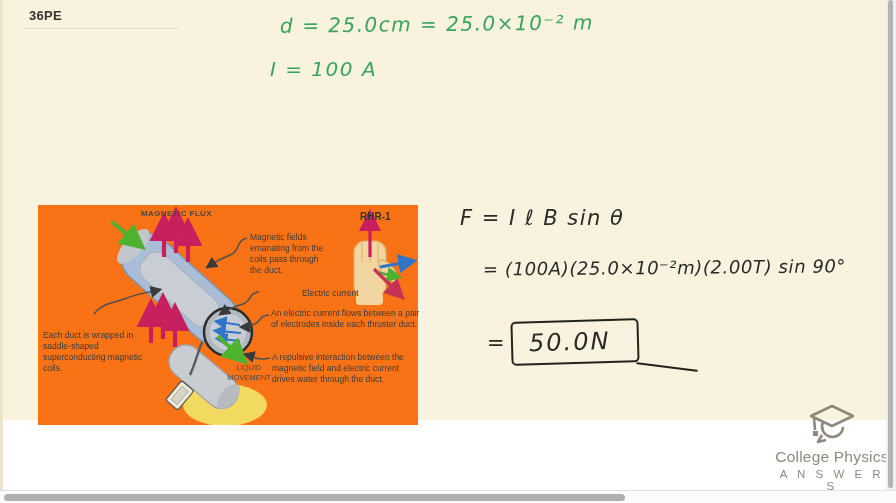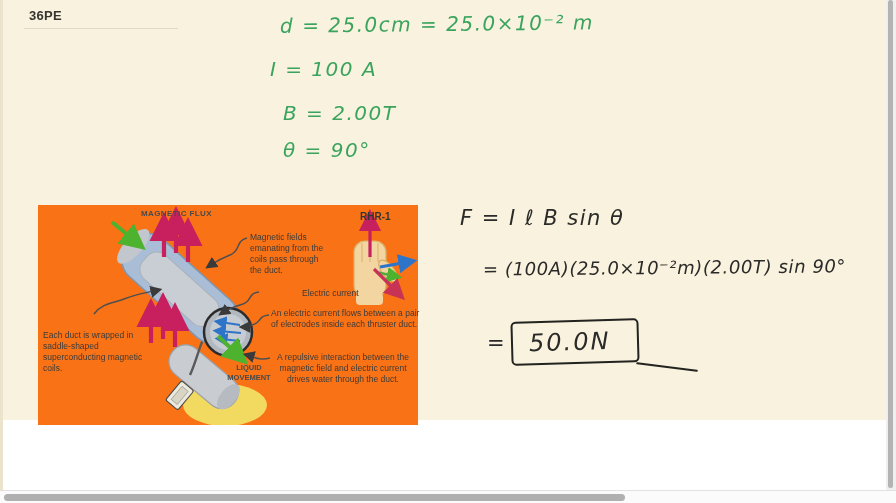--- a/index.html
+++ b/index.html
@@ -35,24 +35,24 @@
        background:#23231f;transform:rotate(7deg);border-radius:2px;}
   
   .figure{position:absolute;left:38px;top:205px;width:380px;height:220px;background:#f97316;}
   .figure svg{position:absolute;left:0;top:0;}
   .fig-label{position:absolute;color:#3b3b3b;font-size:8.5px;line-height:1.28;}
   .lab-flux{left:103px;top:4px;font-size:8px;font-weight:bold;letter-spacing:.4px;color:#4a4a4a;}
   .lab-rhr{left:322px;top:6px;font-size:10px;font-weight:bold;color:#333;}
   .cap-fields{left:212px;top:27px;width:82px;}
   .cap-current{left:224px;top:83px;margin-left:40px;}
   .cap-electrodes{left:233px;top:103px;width:152px;}
-  .cap-repulsive{left:234px;top:147px;width:142px;text-align:center;}
+  .cap-repulsive{left:234px;top:147px;width:142px;}
   .cap-coils{left:5px;top:125px;width:112px;}
   .lab-liquid{left:178px;top:158px;width:66px;text-align:center;font-size:7.5px;
-       font-weight:bold;color:#4a4a4a;line-height:1.3;}
+       font-weight:normal;color:#4a4a4a;line-height:1.3;}
   
   .brand{position:absolute;left:772px;top:404px;width:120px;text-align:center;color:#8f897c;}
   .brand .icon{display:block;margin:0 auto 2px auto;}
   .brand-line1{font-size:15.5px;letter-spacing:.2px;}
   .brand-line2{font-size:11.5px;letter-spacing:3.5px;margin-top:2px;}
   
   .hscroll-area{position:absolute;left:0;top:490px;width:896px;height:13px;
        background:#fbfbfb;border-top:1px solid #e1e1e1;box-sizing:border-box;}
   .hscroll-thumb{position:absolute;left:4px;top:3px;width:621px;height:7px;
        background:#b0b0b0;border-radius:4px;}
@@ -63,22 +63,20 @@
 </head>
 <body>
 
 <div id="stage">
 
   <div class="problem-label">36PE</div>
   <div class="label-underline"></div>
 
   <div class="hand green g1">d = 25.0cm = 25.0×10⁻² m</div>
   <div class="hand green g2">I = 100 A</div>
-  <div class="hand green g3">B = 2.00T</div>
-  <div class="hand green g4">θ = 90°</div>
 
   <div class="hand black f1">F = I ℓ B sin θ</div>
   <div class="hand black f2">= (100A)(25.0×10⁻²m)(2.00T) sin 90°</div>
   <div class="hand black f3eq">=</div>
   <div class="answer-box">
     <span>50.0N</span>
   </div>
   <div class="answer-tail"></div>
 
   <div class="figure">
@@ -167,20 +165,33 @@
     <div class="fig-label lab-flux">MAGNETIC FLUX</div>
     <div class="fig-label lab-rhr">RHR-1</div>
     <div class="fig-label cap-fields">Magnetic fields emanating from the coils pass through the duct.</div>
     <div class="fig-label cap-current">Electric current</div>
     <div class="fig-label cap-electrodes">An electric current flows between a pair of electrodes inside each thruster duct.</div>
     <div class="fig-label cap-repulsive">A repulsive interaction between the magnetic field and electric current drives water through the duct.</div>
     <div class="fig-label cap-coils">Each duct is wrapped in saddle-shaped superconducting magnetic coils.</div>
     <div class="fig-label lab-liquid">LIQUID MOVEMENT</div>
   </div>
 
+  <div class="brand">
+    <svg class="icon" width="46" height="42" viewBox="0 0 46 42">
+      <g fill="none" stroke="#8f897c" stroke-width="2.6" stroke-linejoin="round">
+        <path d="M23,2 L44,12 L23,22 L2,12 Z"></path>
+        <path d="M14,18 a10.5,10.5 0 1 0 20,5"></path>
+        <path d="M13,31 l-4,7 l8,-2"></path>
+        <path d="M5,14 l1,12"></path>
+      </g>
+      <rect x="4" y="27" width="5" height="5" fill="#8f897c"></rect>
+    </svg>
+    <div class="brand-line1">College Physics</div>
+    <div class="brand-line2">A N S W E R S</div>
+  </div>
 
   <div class="vscroll-track">
     <div class="vscroll-thumb"></div>
   </div>
   <div class="hscroll-area">
     <div class="hscroll-thumb"></div>
   </div>
 
 </div>
 

